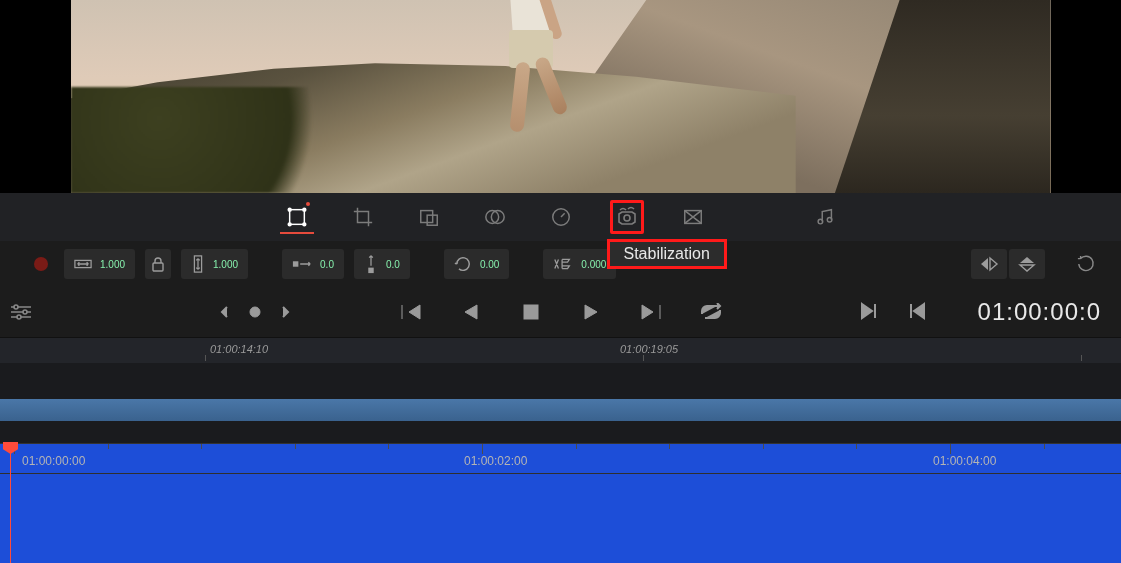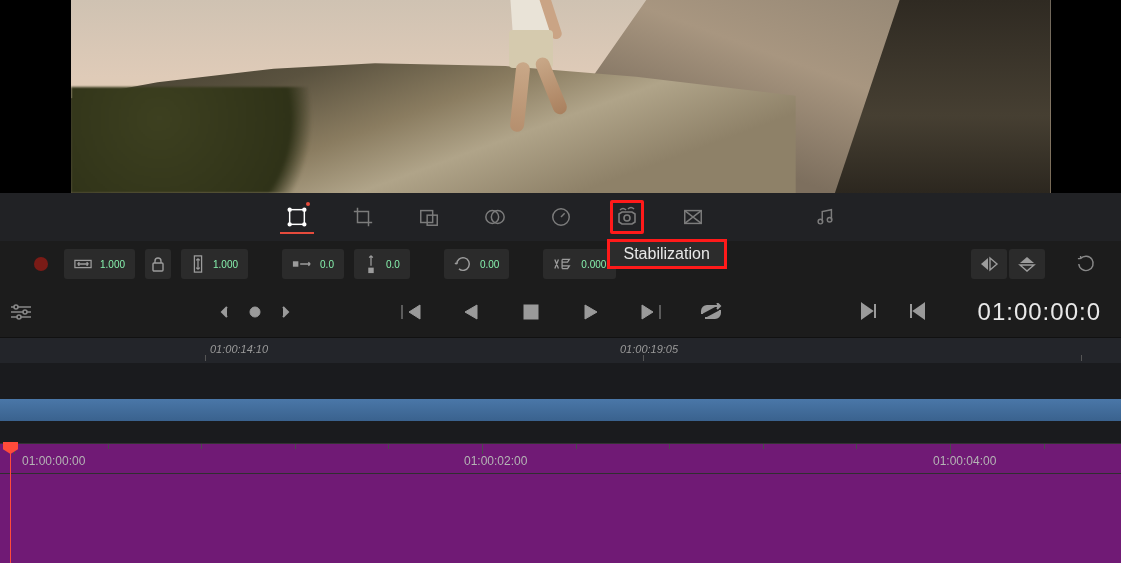--- a/index.html
+++ b/index.html
@@ -65,21 +65,21 @@
   
   .mini-ruler{height:26px;background:#23252a;position:relative;border-top:1px solid #111;font-style:italic;}
   .mini-ruler .lbl{position:absolute;top:5px;font-size:11px;color:#9a9a9a;}
   .mini-ruler .tick{position:absolute;top:17px;width:1px;height:6px;background:#555;}
 
   
   .track-area{height:80px;background:#1a1b1e;position:relative;}
   .blue-clip{position:absolute;left:0;right:0;top:36px;height:22px;background:linear-gradient(#4a77a8,#3a628e);}
 
   
-  .bottom-tl{flex:1;background:#701a75;position:relative;border-top:1px solid #333;}
+  .bottom-tl{flex:1;background:#1d4ed8;position:relative;border-top:1px solid #333;}
   .btl-ruler{height:30px;position:relative;border-bottom:1px solid #2f2f2f;}
   .btl-ruler .lbl{position:absolute;top:10px;font-size:12px;color:#b4b4b4;}
   .btl-ruler .mt{position:absolute;top:0;width:1px;background:#4a4b4d;}
   .playhead{position:absolute;top:0;bottom:0;width:1px;background:#ff4b3a;z-index:3;}
   .playhead::before{content:"";position:absolute;top:-2px;left:-7px;width:15px;height:12px;background:#ff4b3a;clip-path:polygon(0 0,100% 0,100% 60%,50% 100%,0 60%);}
 </style>
 </head>
 <body>
 
 <div class="root">

